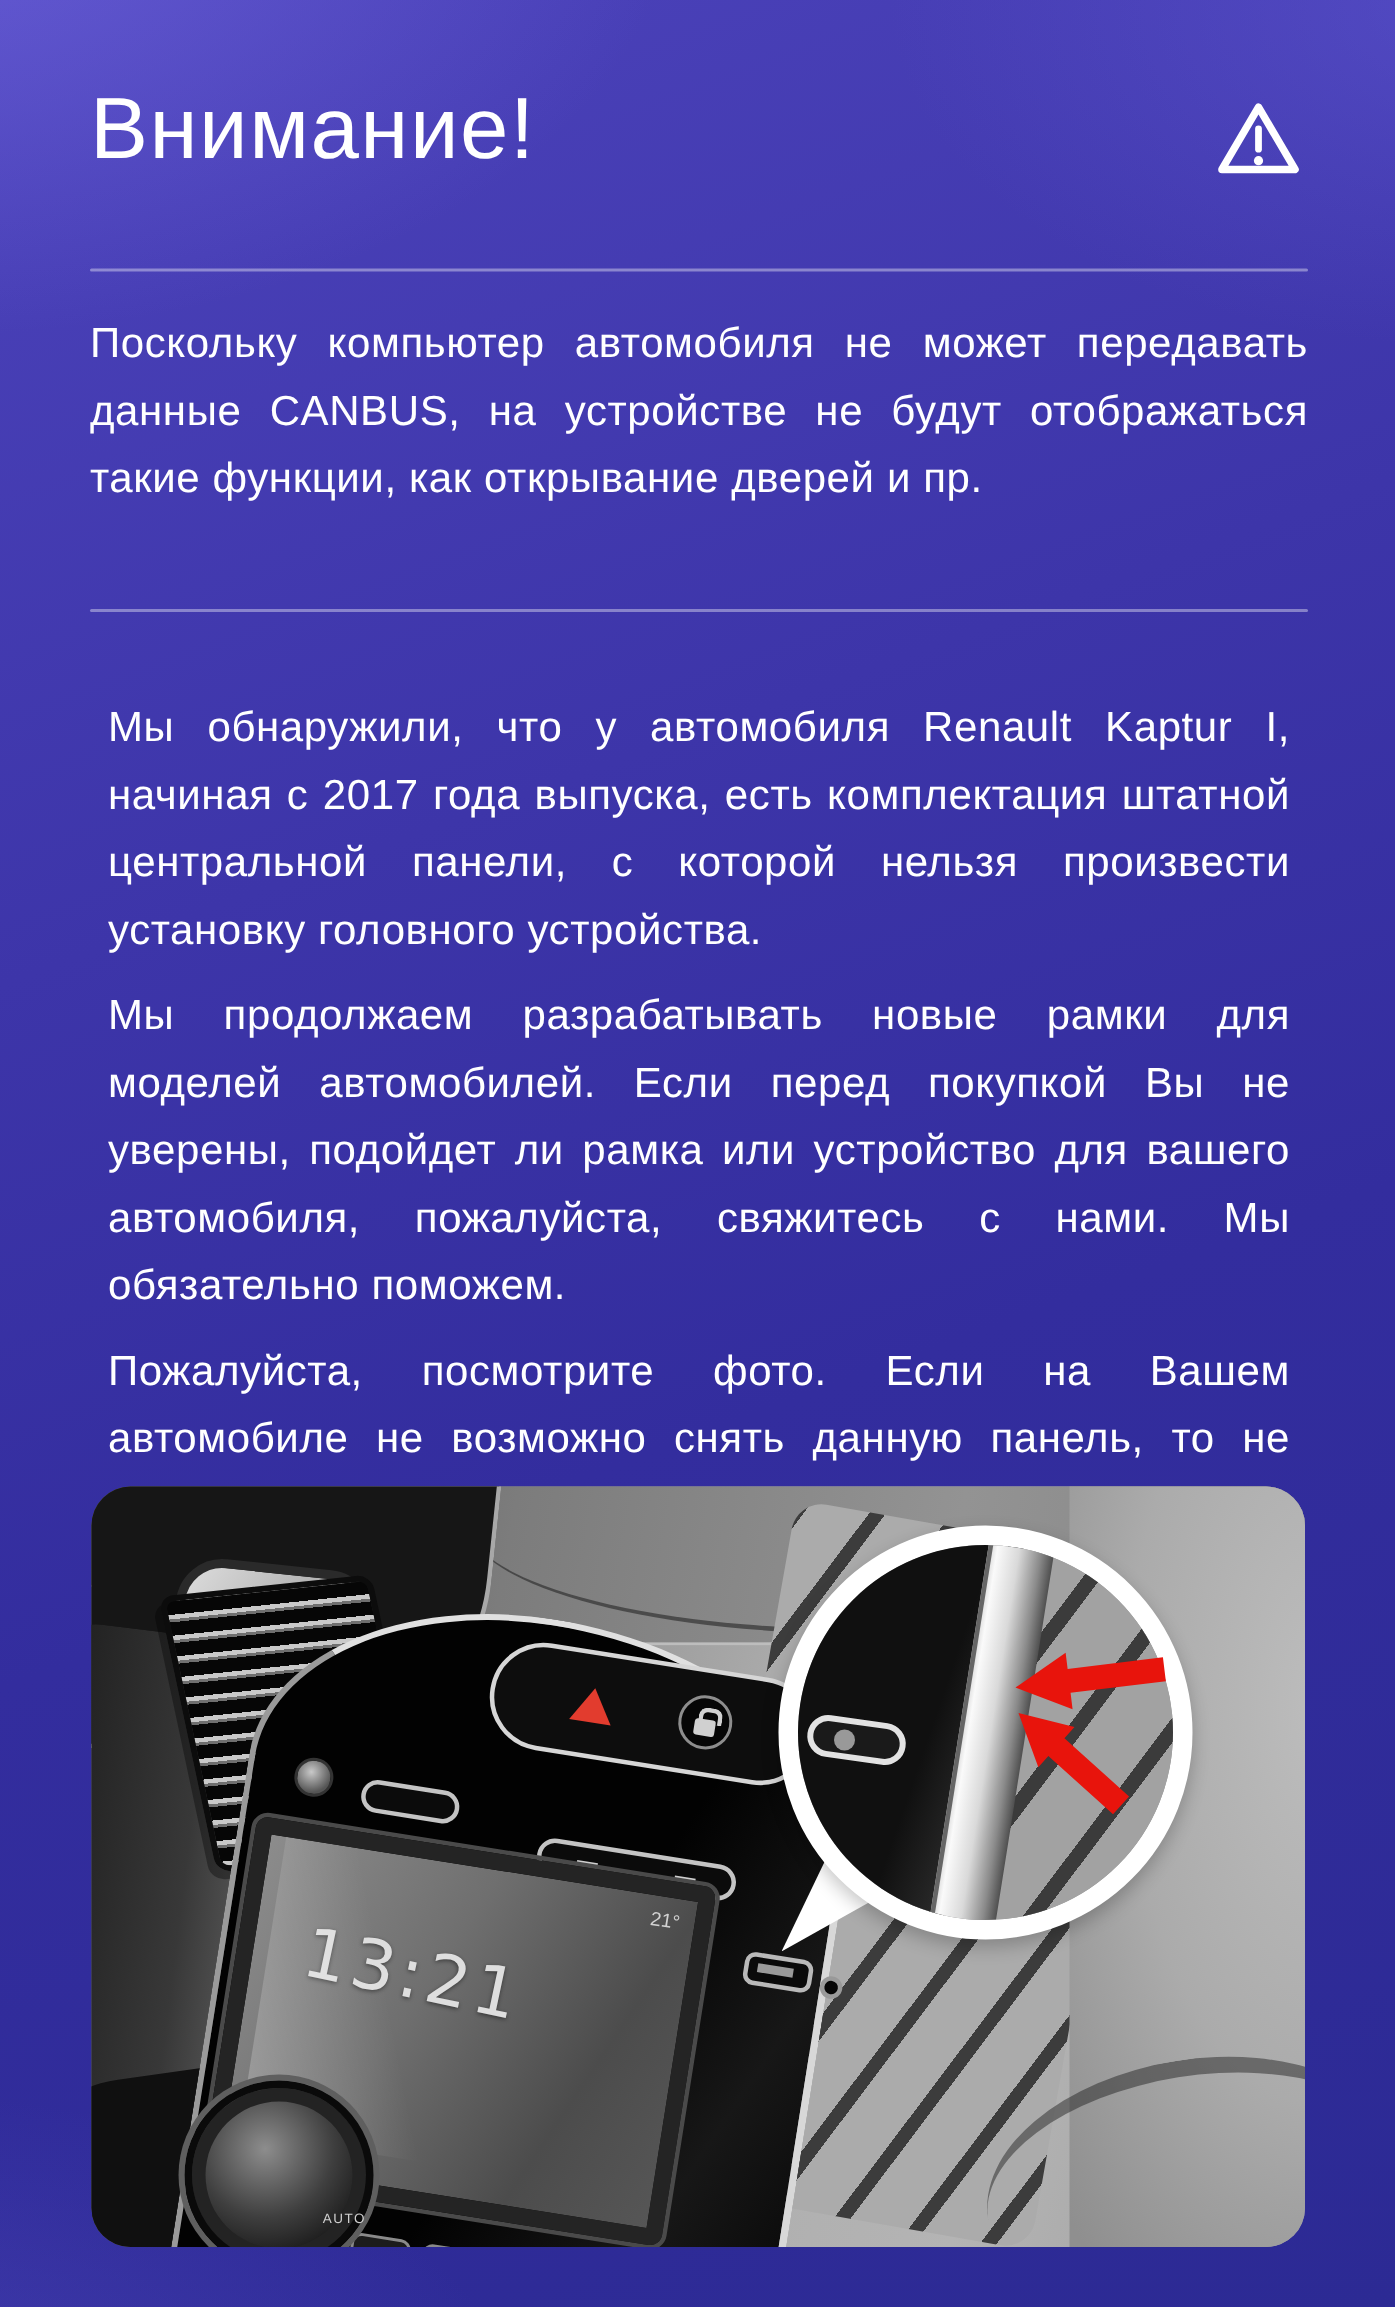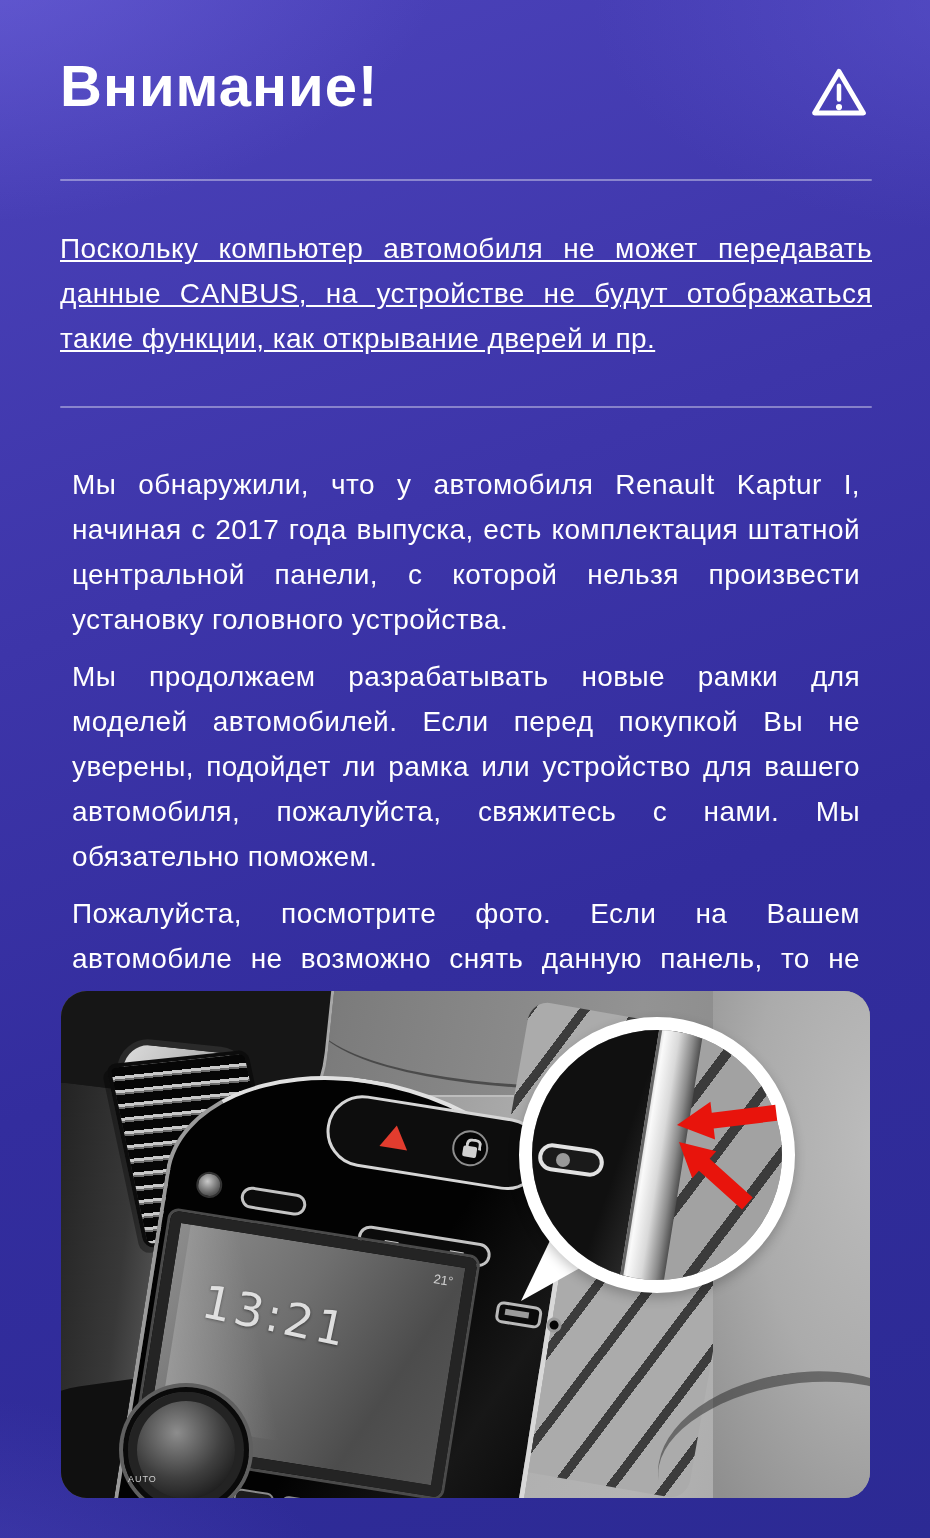--- a/index.html
+++ b/index.html
@@ -7,32 +7,32 @@
     position:relative;width:930px;height:1538px;overflow:hidden;
     font-family:"Liberation Sans","DejaVu Sans",sans-serif;color:#fff;
     background:
       radial-gradient(900px 520px at -5% -4%, rgba(125,114,235,.50), transparent 55%),
       radial-gradient(700px 420px at 105% 0%, rgba(104,96,220,.38), transparent 55%),
       radial-gradient(820px 430px at -10% 106%, rgba(92,84,205,.42), transparent 55%),
       linear-gradient(160deg,#4c43bb 0%,#3d35a9 35%,#332d9e 60%,#2c2a94 100%);
   }
   .page-title{
     position:absolute;left:60px;top:52px;margin:0;
-    font-size:58px;font-weight:700;letter-spacing:1px;
+    font-size:58px;font-weight:400;letter-spacing:1px;
   }
   .warn-icon{position:absolute;right:62px;top:66px;width:58px;height:56px;}
   .divider{position:absolute;left:60px;width:812px;height:2px;background:rgba(255,255,255,.38);border-radius:1px;}
   .d1{top:179px;}
   .d2{top:406px;}
   .para{
     position:absolute;left:60px;width:812px;margin:0;
     font-size:28px;line-height:45px;letter-spacing:.4px;
     text-align:justify;
   }
-  .p1{top:226px;text-decoration:underline;}
+  .p1{top:206px;}
   .tblock{position:absolute;left:60px;top:450px;width:812px;}
   .tblock p{margin:12px;font-size:28px;line-height:45px;letter-spacing:.4px;text-align:justify;}
 
   
   .photo{
     position:absolute;left:61px;top:991px;width:809px;height:507px;
     border-radius:26px;overflow:hidden;
     background:linear-gradient(105deg,#585858 0%,#8f8f8f 30%,#aeaeae 55%,#b4b4b4 75%,#9f9f9f 100%);
   }
   .photo *{position:absolute;box-sizing:border-box;}
@@ -88,21 +88,21 @@
     background:linear-gradient(70deg,rgba(255,255,255,.25),rgba(255,255,255,0) 60%);}
   .screen-time{left:34px;top:50px;font-size:46px;color:#dedede;letter-spacing:3px;transform:rotate(3deg);
     text-shadow:0 1px 3px rgba(0,0,0,.45);font-family:"DejaVu Sans",sans-serif;}
   .screen-temp{right:10px;top:8px;font-size:13px;color:#d2d2d2;}
   .btn-grid{left:66px;top:420px;width:200px;height:82px;display:grid;position:absolute;
     grid-template-columns:repeat(4,40px);grid-auto-rows:30px;gap:8px;}
   .btn-grid span{position:static;display:block;background:#1c1c1c;border:2px solid #8a8a8a;border-radius:7px;}
   .climate-knob{left:62px;top:396px;width:126px;height:126px;border-radius:50%;
     background:radial-gradient(circle at 42% 35%,#8d8d8d 0%,#3f3f3f 45%,#101010 80%);
     border:5px solid #0a0a0a;box-shadow:0 0 0 4px #5f5f5f, inset 0 0 0 9px #232323;}
-  .knob-label{left:0;right:0;bottom:24px;text-align:left;font-size:9px;letter-spacing:1px;color:#cfcfcf;}
+  .knob-label{left:0;right:0;bottom:24px;text-align:right;font-size:9px;letter-spacing:1px;color:#cfcfcf;}
 
   .bubble-tail{left:460px;top:226px;width:96px;height:84px;background:#fff;
     clip-path:polygon(0% 100%, 42% 0%, 100% 36%);}
   .bubble{left:458px;top:26px;width:276px;height:276px;border-radius:50%;border:13px solid #fff;
     background:#8f8f8f;box-shadow:0 5px 12px rgba(0,0,0,.22);}
   .b-clip{left:0;top:0;width:250px;height:250px;border-radius:50%;overflow:hidden;}
   .b-leather{left:86px;top:-34px;width:260px;height:330px;transform:rotate(10deg);
     background:repeating-linear-gradient(117deg,#3b3b3b 0 10px,rgba(0,0,0,0) 10px 52px),#a2a2a2;}
   .b-chrome{left:92px;top:-34px;width:58px;height:336px;transform:rotate(9deg);
     background:linear-gradient(to right,#6f6f6f,#fafafa 35%,#d9d9d9 60%,#8a8a8a 85%,#4f4f4f);

